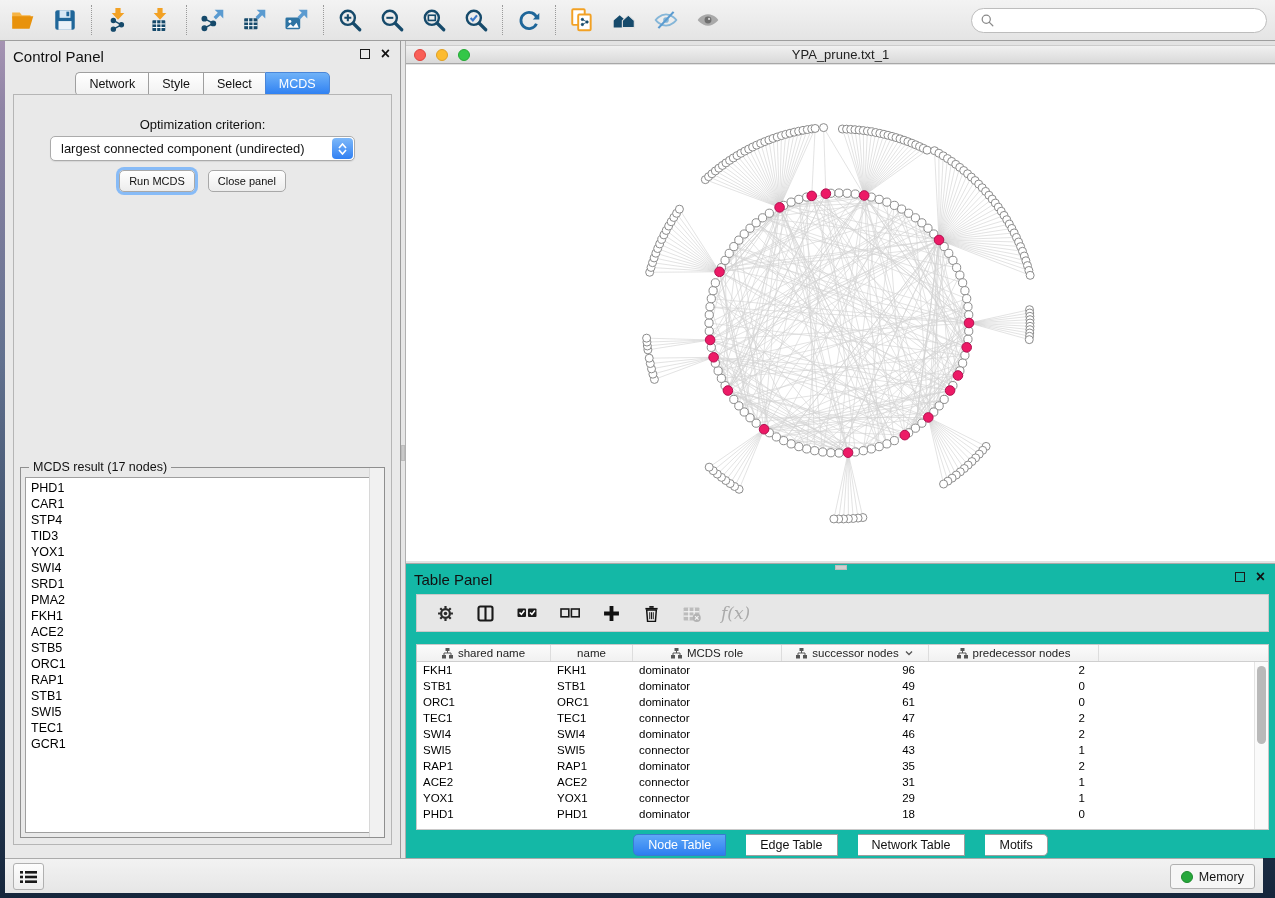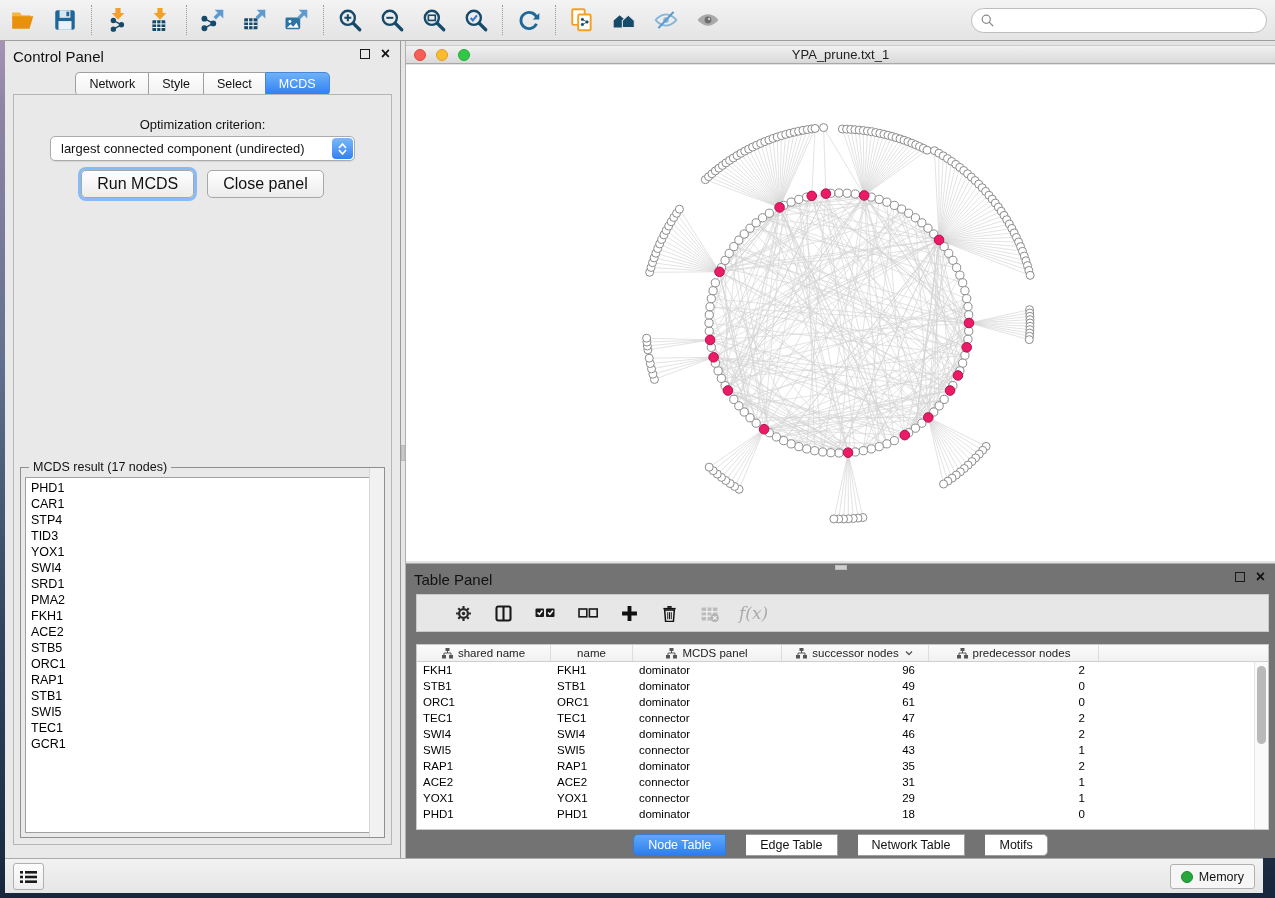--- a/index.html
+++ b/index.html
@@ -34,21 +34,21 @@
   .cp-tab.active { background:linear-gradient(#6fb2f8,#2d7ff2); color:#fff; border-color:#4a86d8; }
   .cp-content { position:absolute; left:8px; right:8px; top:53px; bottom:13px;
     border:1px solid #b5b5b5; background:#e9e9e9; }
   .opt-label { position:absolute; top:22px; width:100%; text-align:center; font-size:13px; color:#111; }
   .opt-select { position:absolute; left:36px; right:36px; top:41px; height:25px; background:#fff;
     border:1px solid #ababab; border-radius:5px; box-shadow:0 1px 1px rgba(0,0,0,.08); }
   .opt-select-text { line-height:23px; padding-left:10px; font-size:13px; color:#111; white-space:nowrap; overflow:hidden; }
   .opt-stepper { position:absolute; right:1px; top:1px; width:21px; height:21px; border-radius:4px;
     background:linear-gradient(#7db8f9,#3181f3); display:flex; flex-direction:column; align-items:center; justify-content:center; }
   .cp-buttons { position:absolute; top:75px; width:100%; display:flex; justify-content:center; gap:13px; }
-  .cp-btn { font-size:16px; padding:4px 15px; background:linear-gradient(#ffffff,#ececec);
+  .cp-btn { font-size:11px; padding:4px 9px; background:linear-gradient(#ffffff,#ececec);
     border:1px solid #a8a8a8; border-radius:5px; color:#111; }
   .cp-btn.focused { box-shadow:0 0 0 3px rgba(110,175,250,.8); }
   .result-group { position:absolute; left:6px; right:6px; top:372px; bottom:6px; border:1px solid #8f8f8f; }
   .result-legend { position:absolute; top:-8px; left:8px; background:#e9e9e9; padding:0 4px; font-size:12.5px; color:#111; }
   .result-list { position:absolute; left:4px; right:4px; top:9px; bottom:4px; background:#fff;
     border:1px solid #9f9f9f; overflow:hidden; padding-top:2px; }
   .result-scroll { position:absolute; top:0; bottom:0; right:0; width:15px; background:#f1f1f1; border-left:1px solid #d8d8d8; }
   .result-item { font-size:12.5px; line-height:16px; padding-left:5px; color:#000; }
   
   #v-splitter { position:absolute; left:401px; top:41px; width:5px; height:817px; background:#e6e6e6;
@@ -60,24 +60,24 @@
     background:linear-gradient(#f1f1f1,#d9d9d9); border-top:1px solid #cccccc; border-bottom:1px solid #a8a8a8; }
   .traffic { position:absolute; left:8px; top:3px; display:flex; gap:10px; }
   .light { width:12px; height:12px; border-radius:50%; }
   .light.red { background:#f95f57; border:1px solid #e0443e; }
   .light.yellow { background:#fcbb2f; border:1px solid #dfa023; }
   .light.green { background:#33c748; border:1px solid #24a834; }
   .net-title { text-align:center; line-height:17px; font-size:13px; color:#222; }
   .net-canvas { position:absolute; left:0; right:0; top:24px; bottom:2px; background:#fff; }
   
   #table-panel { position:absolute; left:406px; top:563px; width:869px; height:295px;
-    background:#737373; border-top:1px solid #a8a8a8; }
+    background:#14b8a6; border-top:1px solid #a8a8a8; }
   .tp-grip { position:absolute; top:1px; left:50%; margin-left:-6px; width:12px; height:5px; background:#cfcfcf; border:1px solid #bdbdbd; }
   .tp-toolbar { position:absolute; left:10px; right:6px; top:30px; height:38px; border:1px solid #c9c9c9;
-    background:#e7e7e7; display:flex; align-items:center; gap:19px; padding-left:36px; }
+    background:#e7e7e7; display:flex; align-items:center; gap:19px; padding-left:18px; }
   .tp-tool { display:flex; align-items:center; justify-content:center; }
   .fx-label { font-family:"DejaVu Serif", serif; font-style:italic; font-size:17px; color:#aaa; }
   .tp-table { position:absolute; left:10px; right:6px; top:80px; height:186px; background:#fff; border:1px solid #c9c9c9; }
   .tp-header { height:17px; display:flex; background:linear-gradient(#fbfbfb,#f1f1f1); border-bottom:1px solid #cfcfcf; }
   .tp-th { border-right:1px solid #dddddd; display:flex; align-items:center; justify-content:center; gap:5px;
     font-size:11.5px; color:#222; overflow:hidden; white-space:nowrap; }
   .tp-row { display:flex; height:16px; }
   .tp-td { font-size:11.5px; line-height:16px; color:#000; white-space:nowrap; overflow:hidden; }
   .tp-td.txt { padding-left:6px; text-align:left; }
   .tp-td.num { padding-right:14px; text-align:right; }
@@ -1079,21 +1079,21 @@
           <div class="tp-th" style="width: 82px;">
             <span>name</span>
           </div>
           <div class="tp-th" style="width: 149px;">
             <svg width="11" height="11" viewBox="0 0 11 11">
               <rect x="3.5" y="0" width="4" height="3" fill="#555"></rect>
               <rect x="0" y="7" width="4" height="3.5" fill="#555"></rect>
               <rect x="7" y="7" width="4" height="3.5" fill="#555"></rect>
               <path d="M5.5 3v2M2 7V5h7v2" stroke="#555" fill="none"></path>
             </svg>
-            <span>MCDS panel</span>
+            <span>MCDS role</span>
           </div>
           <div class="tp-th" style="width: 147px;">
             <svg width="11" height="11" viewBox="0 0 11 11">
               <rect x="3.5" y="0" width="4" height="3" fill="#555"></rect>
               <rect x="0" y="7" width="4" height="3.5" fill="#555"></rect>
               <rect x="7" y="7" width="4" height="3.5" fill="#555"></rect>
               <path d="M5.5 3v2M2 7V5h7v2" stroke="#555" fill="none"></path>
             </svg>
             <span>successor nodes</span>
             <svg width="10" height="8" viewBox="0 0 10 8">

